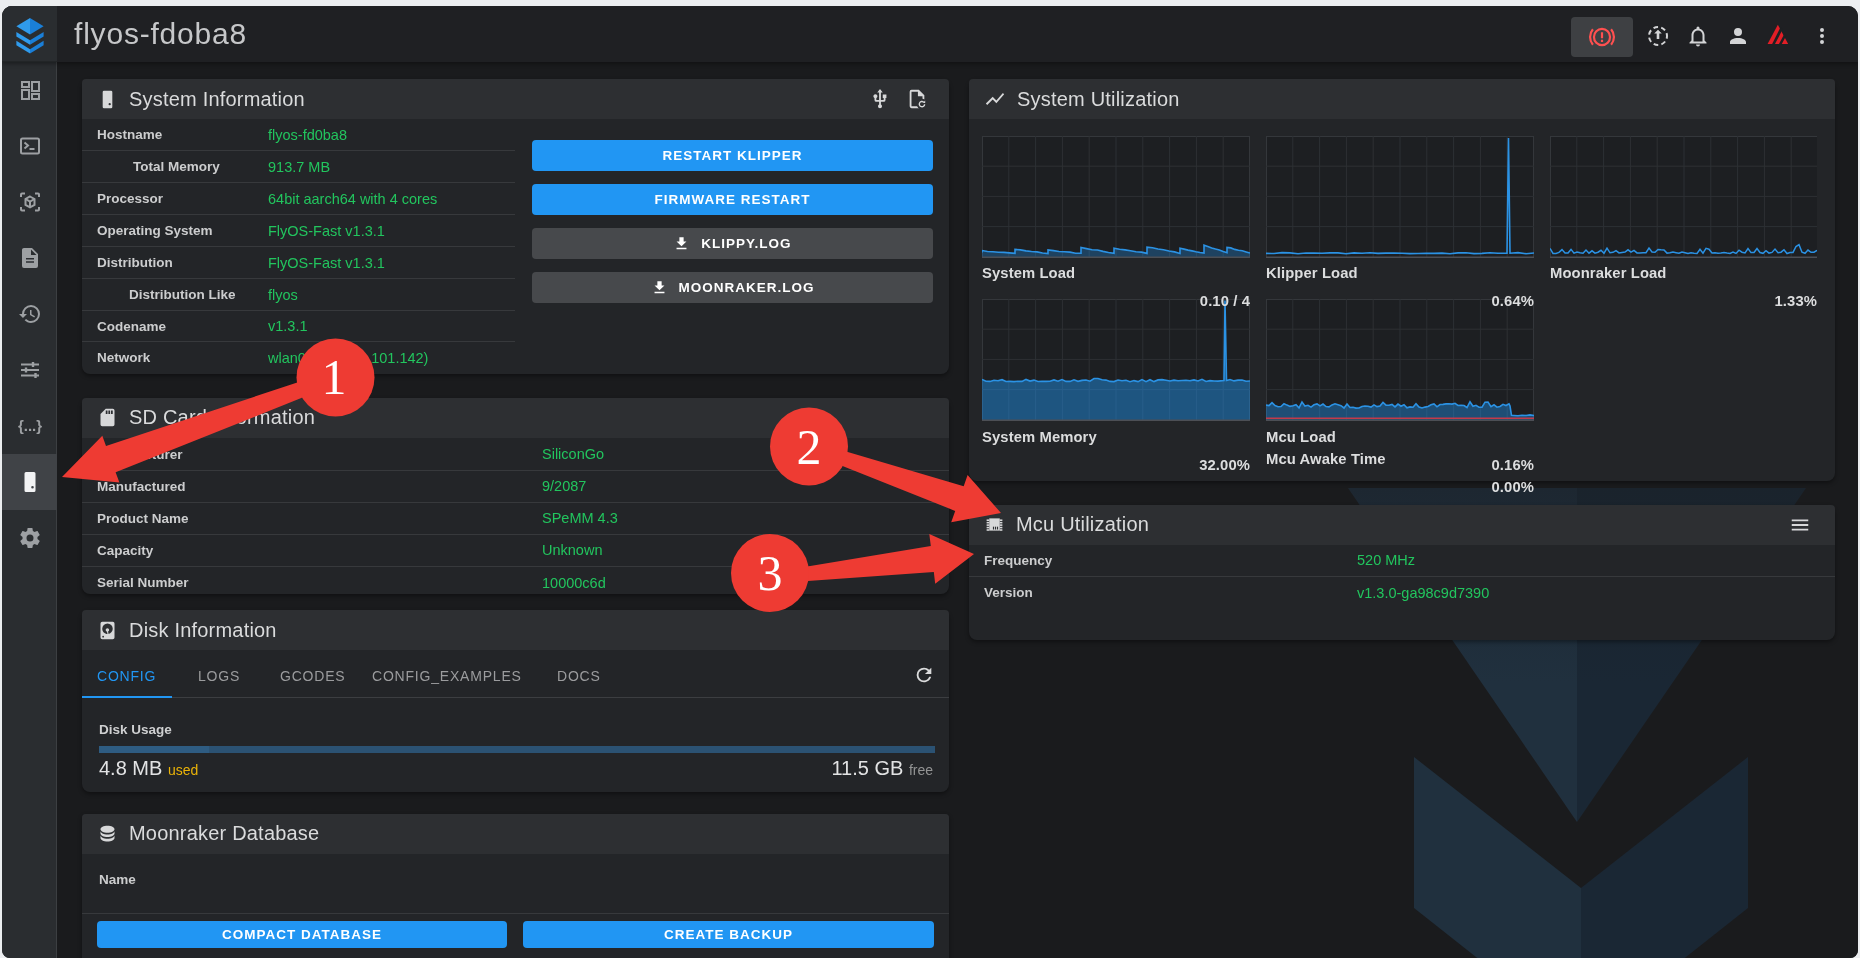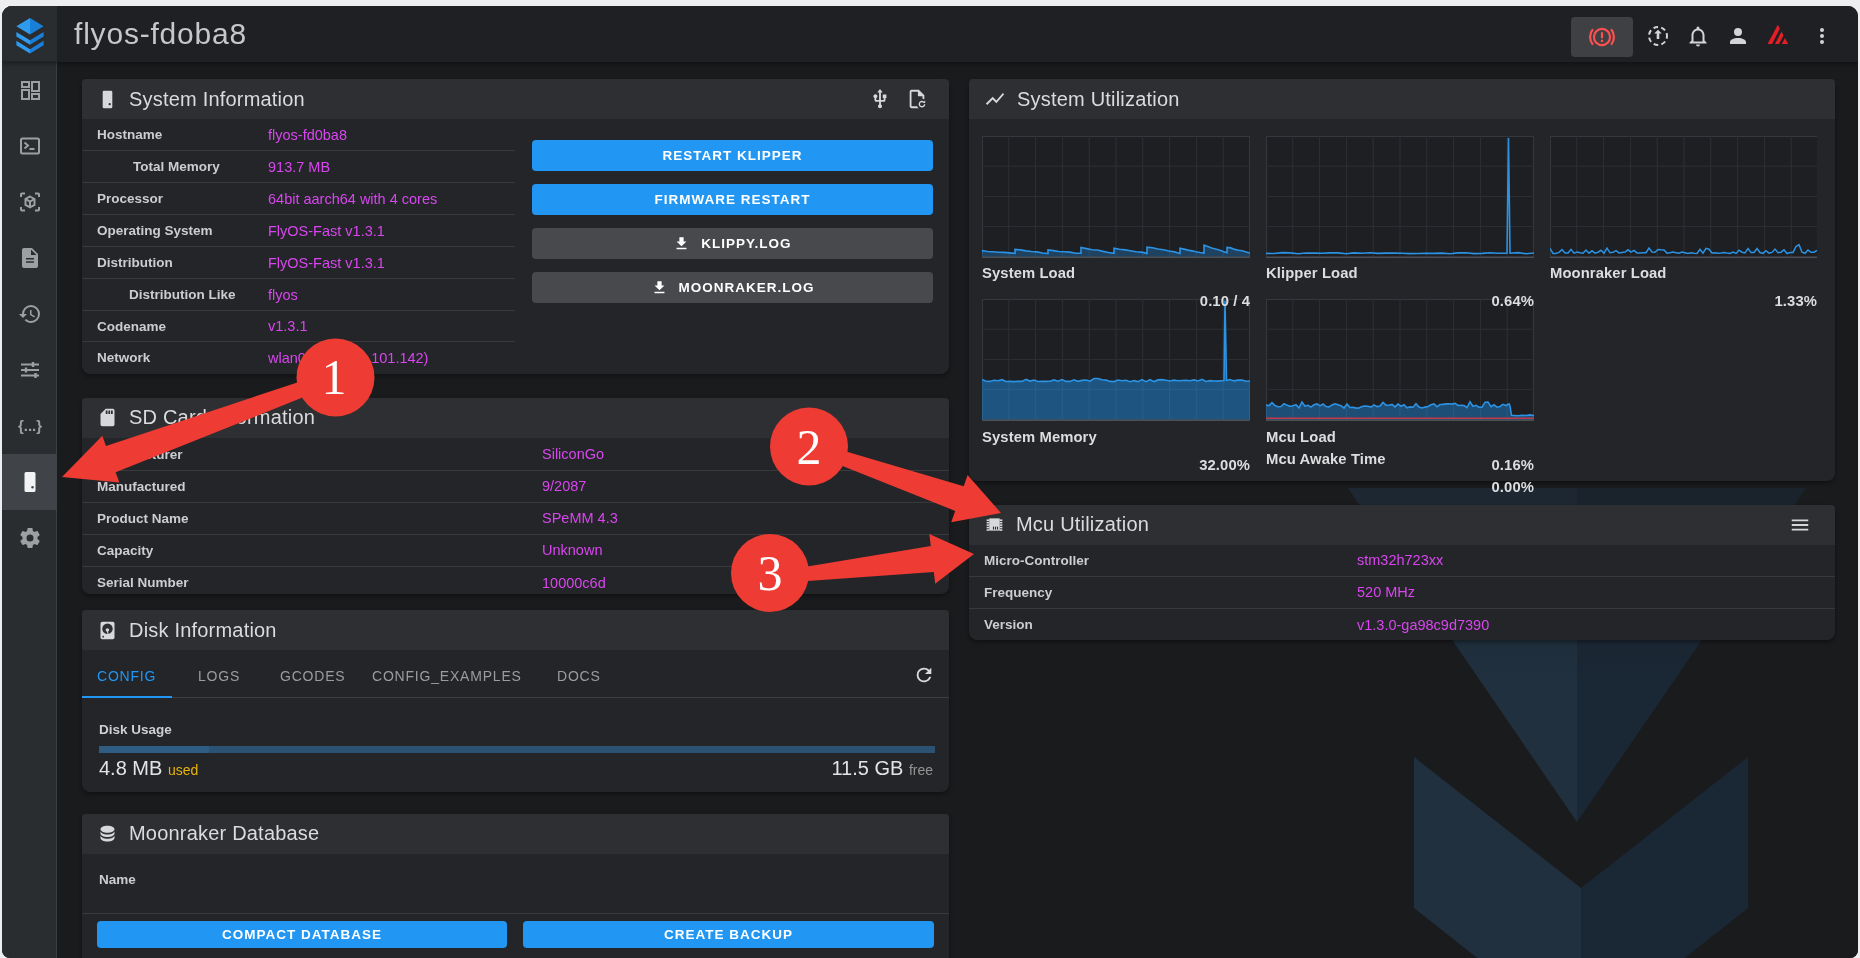--- a/index.html
+++ b/index.html
@@ -17,21 +17,21 @@
 .sb-item.active { background:#404347; }
 
 #main { position:absolute; left:56px; top:56px; right:0; bottom:0; background:#1a1b1d; }
 #watermark { position:absolute; left:0; top:0; z-index:0; }
 .card { position:absolute; background:#232528; border-radius:8px; box-shadow:0 2px 4px rgba(0,0,0,.4); z-index:2; }
 .card-h { height:40px; background:#2d2f32; border-radius:4px 4px 0 0; display:flex; align-items:center; padding:0 15px; }
 .card-h .ttl { font-size:20px; color:#dadbdc; margin-left:11px; letter-spacing:.2px; white-space:nowrap; }
 .trow { display:flex; align-items:center; border-bottom:1px solid #37393c; }
 .trow:last-child { border-bottom:none; }
 .tlabel { font-size:13.5px; font-weight:bold; color:#cccdce; padding-left:15px; }
-.tvalue { font-size:14.5px; color:#d946ef; position:absolute; }
+.tvalue { font-size:14.5px; color:#22c55e; position:absolute; }
 .btn { position:absolute; border-radius:4px; display:flex; align-items:center; justify-content:center; font-size:13.5px; font-weight:bold; letter-spacing:1px; color:#fff; }
 .btn.blue { background:#2196f3; }
 .btn.gray { background:#47494c; }
 .chart { position:absolute; background:#1d1f22; }
 .cap { position:absolute; font-size:14.8px; font-weight:bold; color:#dcddde; z-index:2; letter-spacing:.1px; }
 .cap.r { text-align:right;margin-top:28px; }
 #anno { position:absolute; left:0; top:0; width:1860px; height:958px; z-index:100; pointer-events:none; }
 .tab { position:absolute; top:16px; font-size:14px; font-weight:normal; letter-spacing:.8px; color:#9b9c9e; }
 #menuico { position:absolute; right:24px; top:9px; }
 </style>
@@ -441,24 +441,20 @@
               <rect x="14.8" y="14.5" width="1.3" height="3.2"></rect>
             </g>
           </svg>
           <span class="ttl">Mcu Utilization</span>
           <span id="menuico"><svg width="22" height="22" viewBox="0 0 24 24">
               <path fill="#d7d8d9" d="M3,6H21V8H3V6M3,11H21V13H3V11M3,16H21V18H3V16Z"></path>
             </svg></span>
         </div>
       <div id="mcu-table" style="position:absolute; left:0; top:40px; width:866px;">
         <div class="trow" style="height:32px;">
-            <span class="tlabel">Micro-Controller</span>
-            <span class="tvalue" style="left:388px;">stm32h723xx</span>
-          </div>
-        <div class="trow" style="height:32px;">
             <span class="tlabel">Frequency</span>
             <span class="tvalue" style="left:388px;">520 MHz</span>
           </div>
         <div class="trow" style="height:32px;">
             <span class="tlabel">Version</span>
             <span class="tvalue" style="left:388px;">v1.3.0-ga98c9d7390</span>
           </div>
       </div>
     </div>
   </div>

